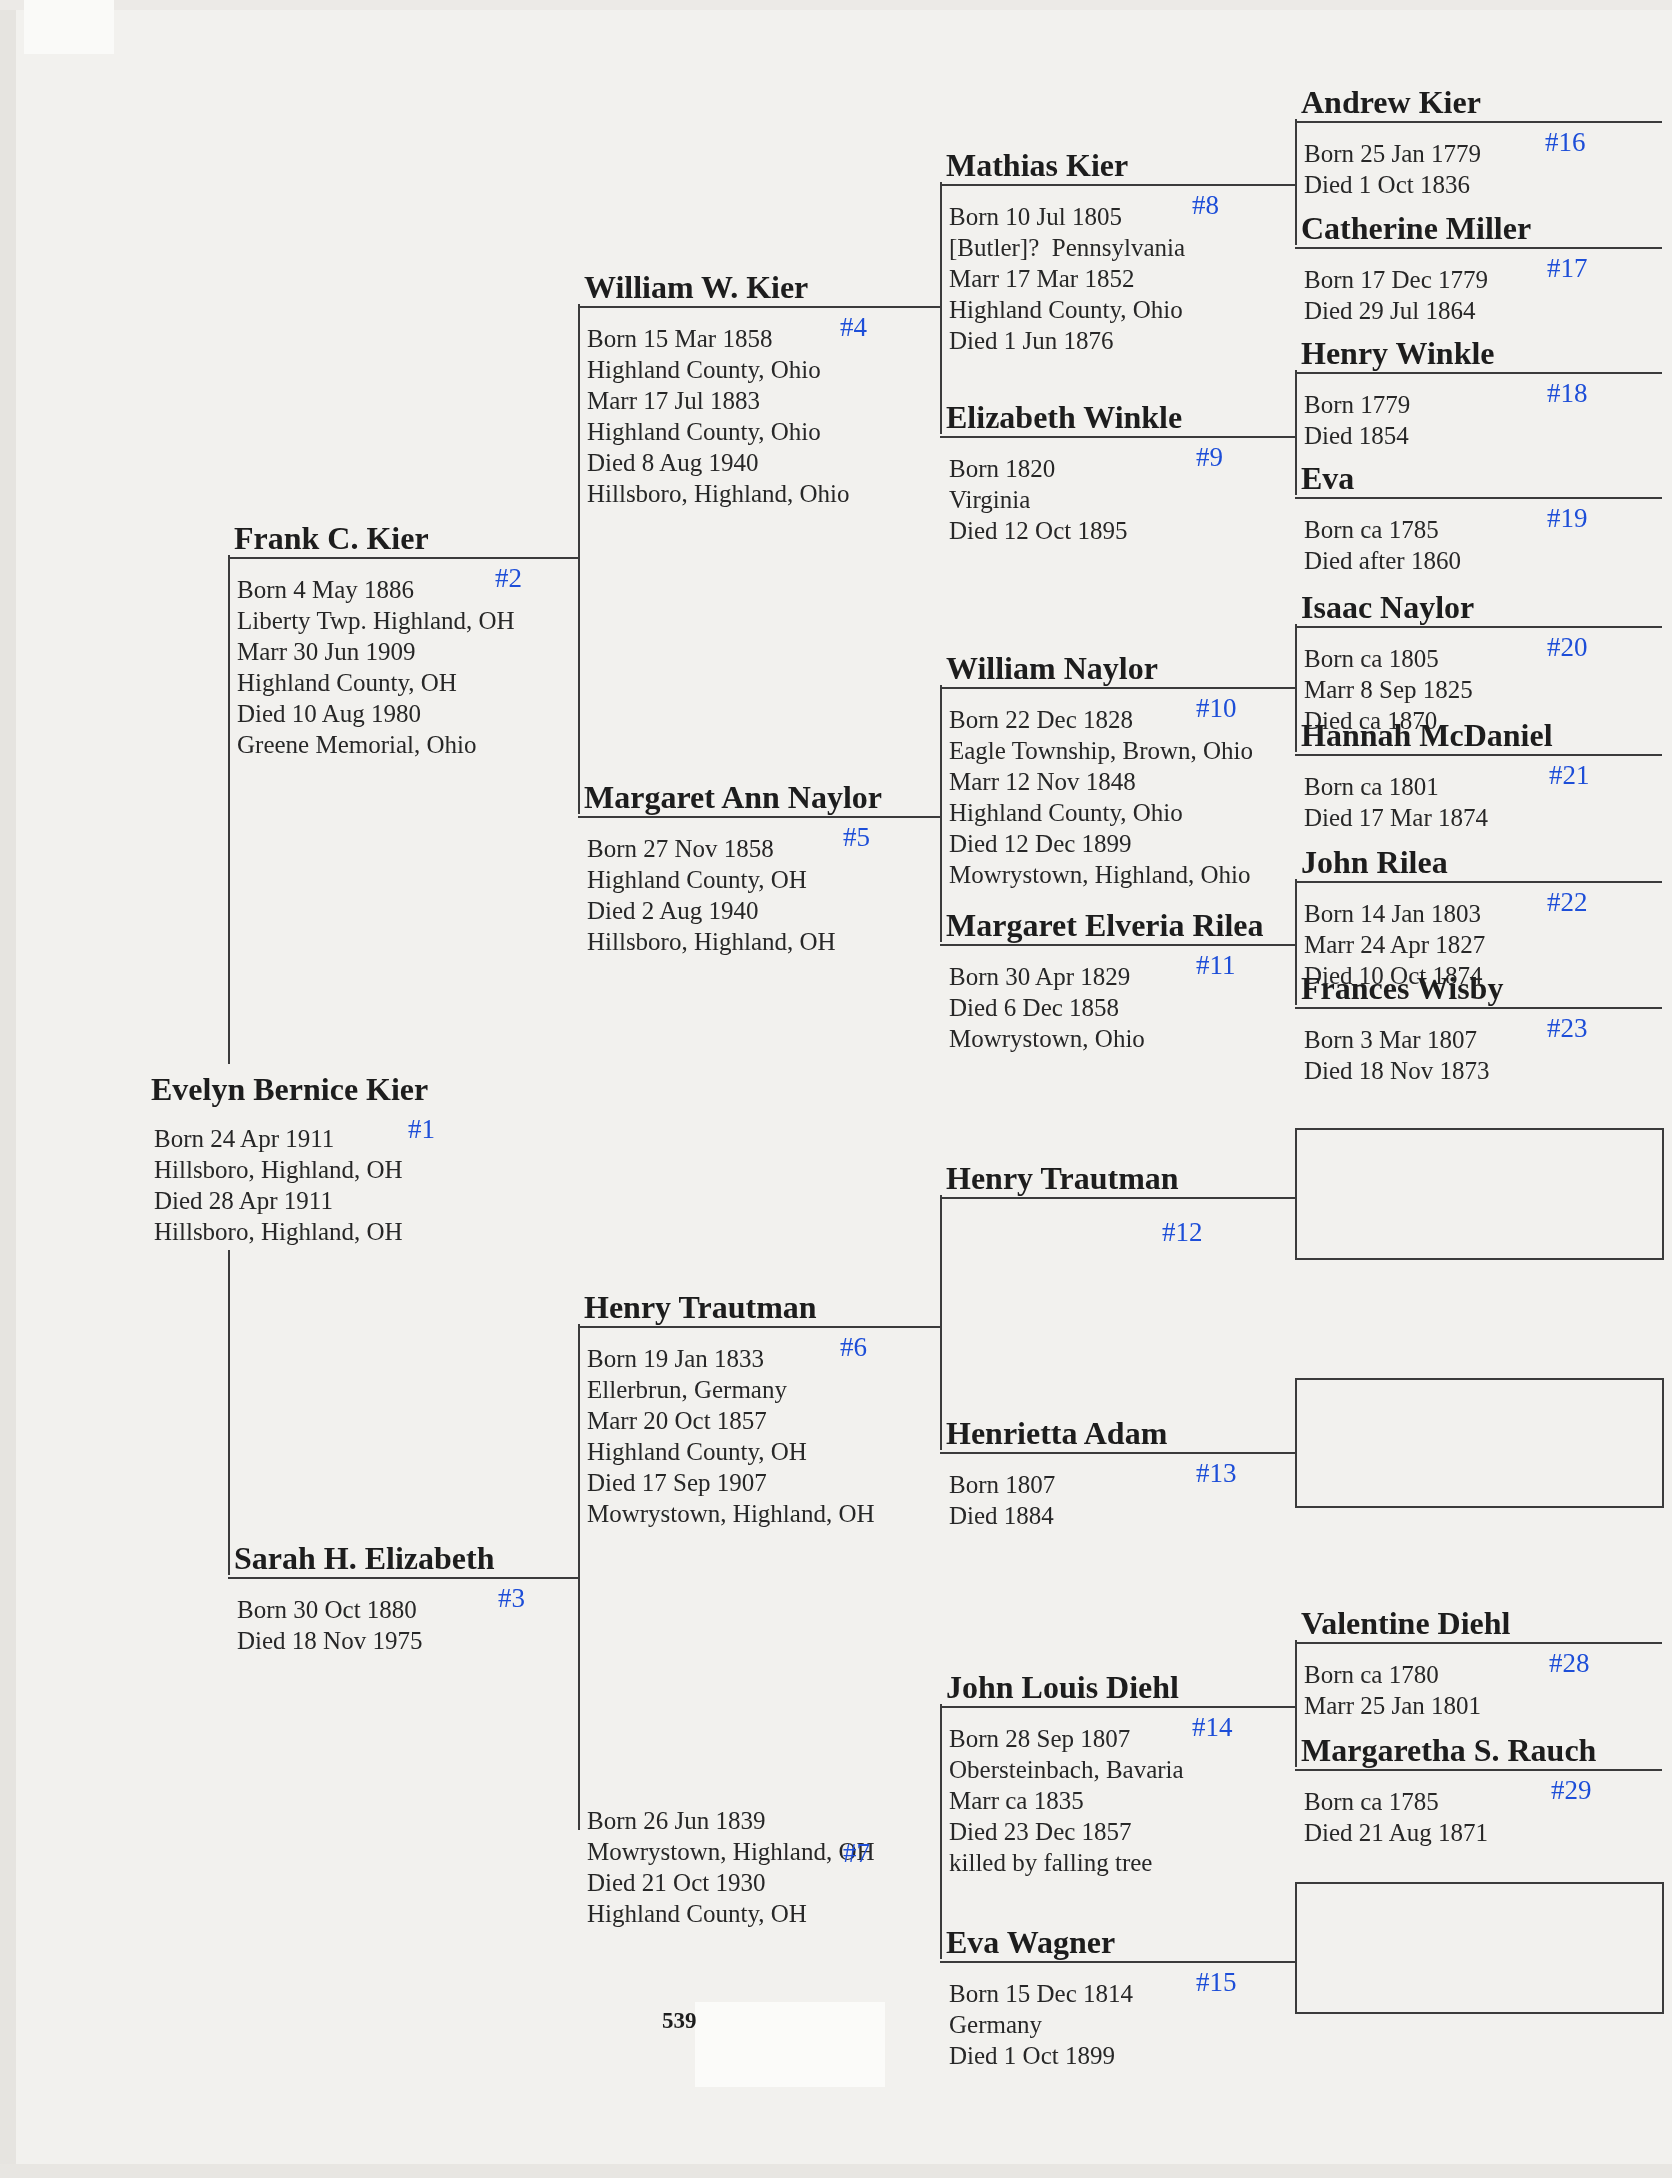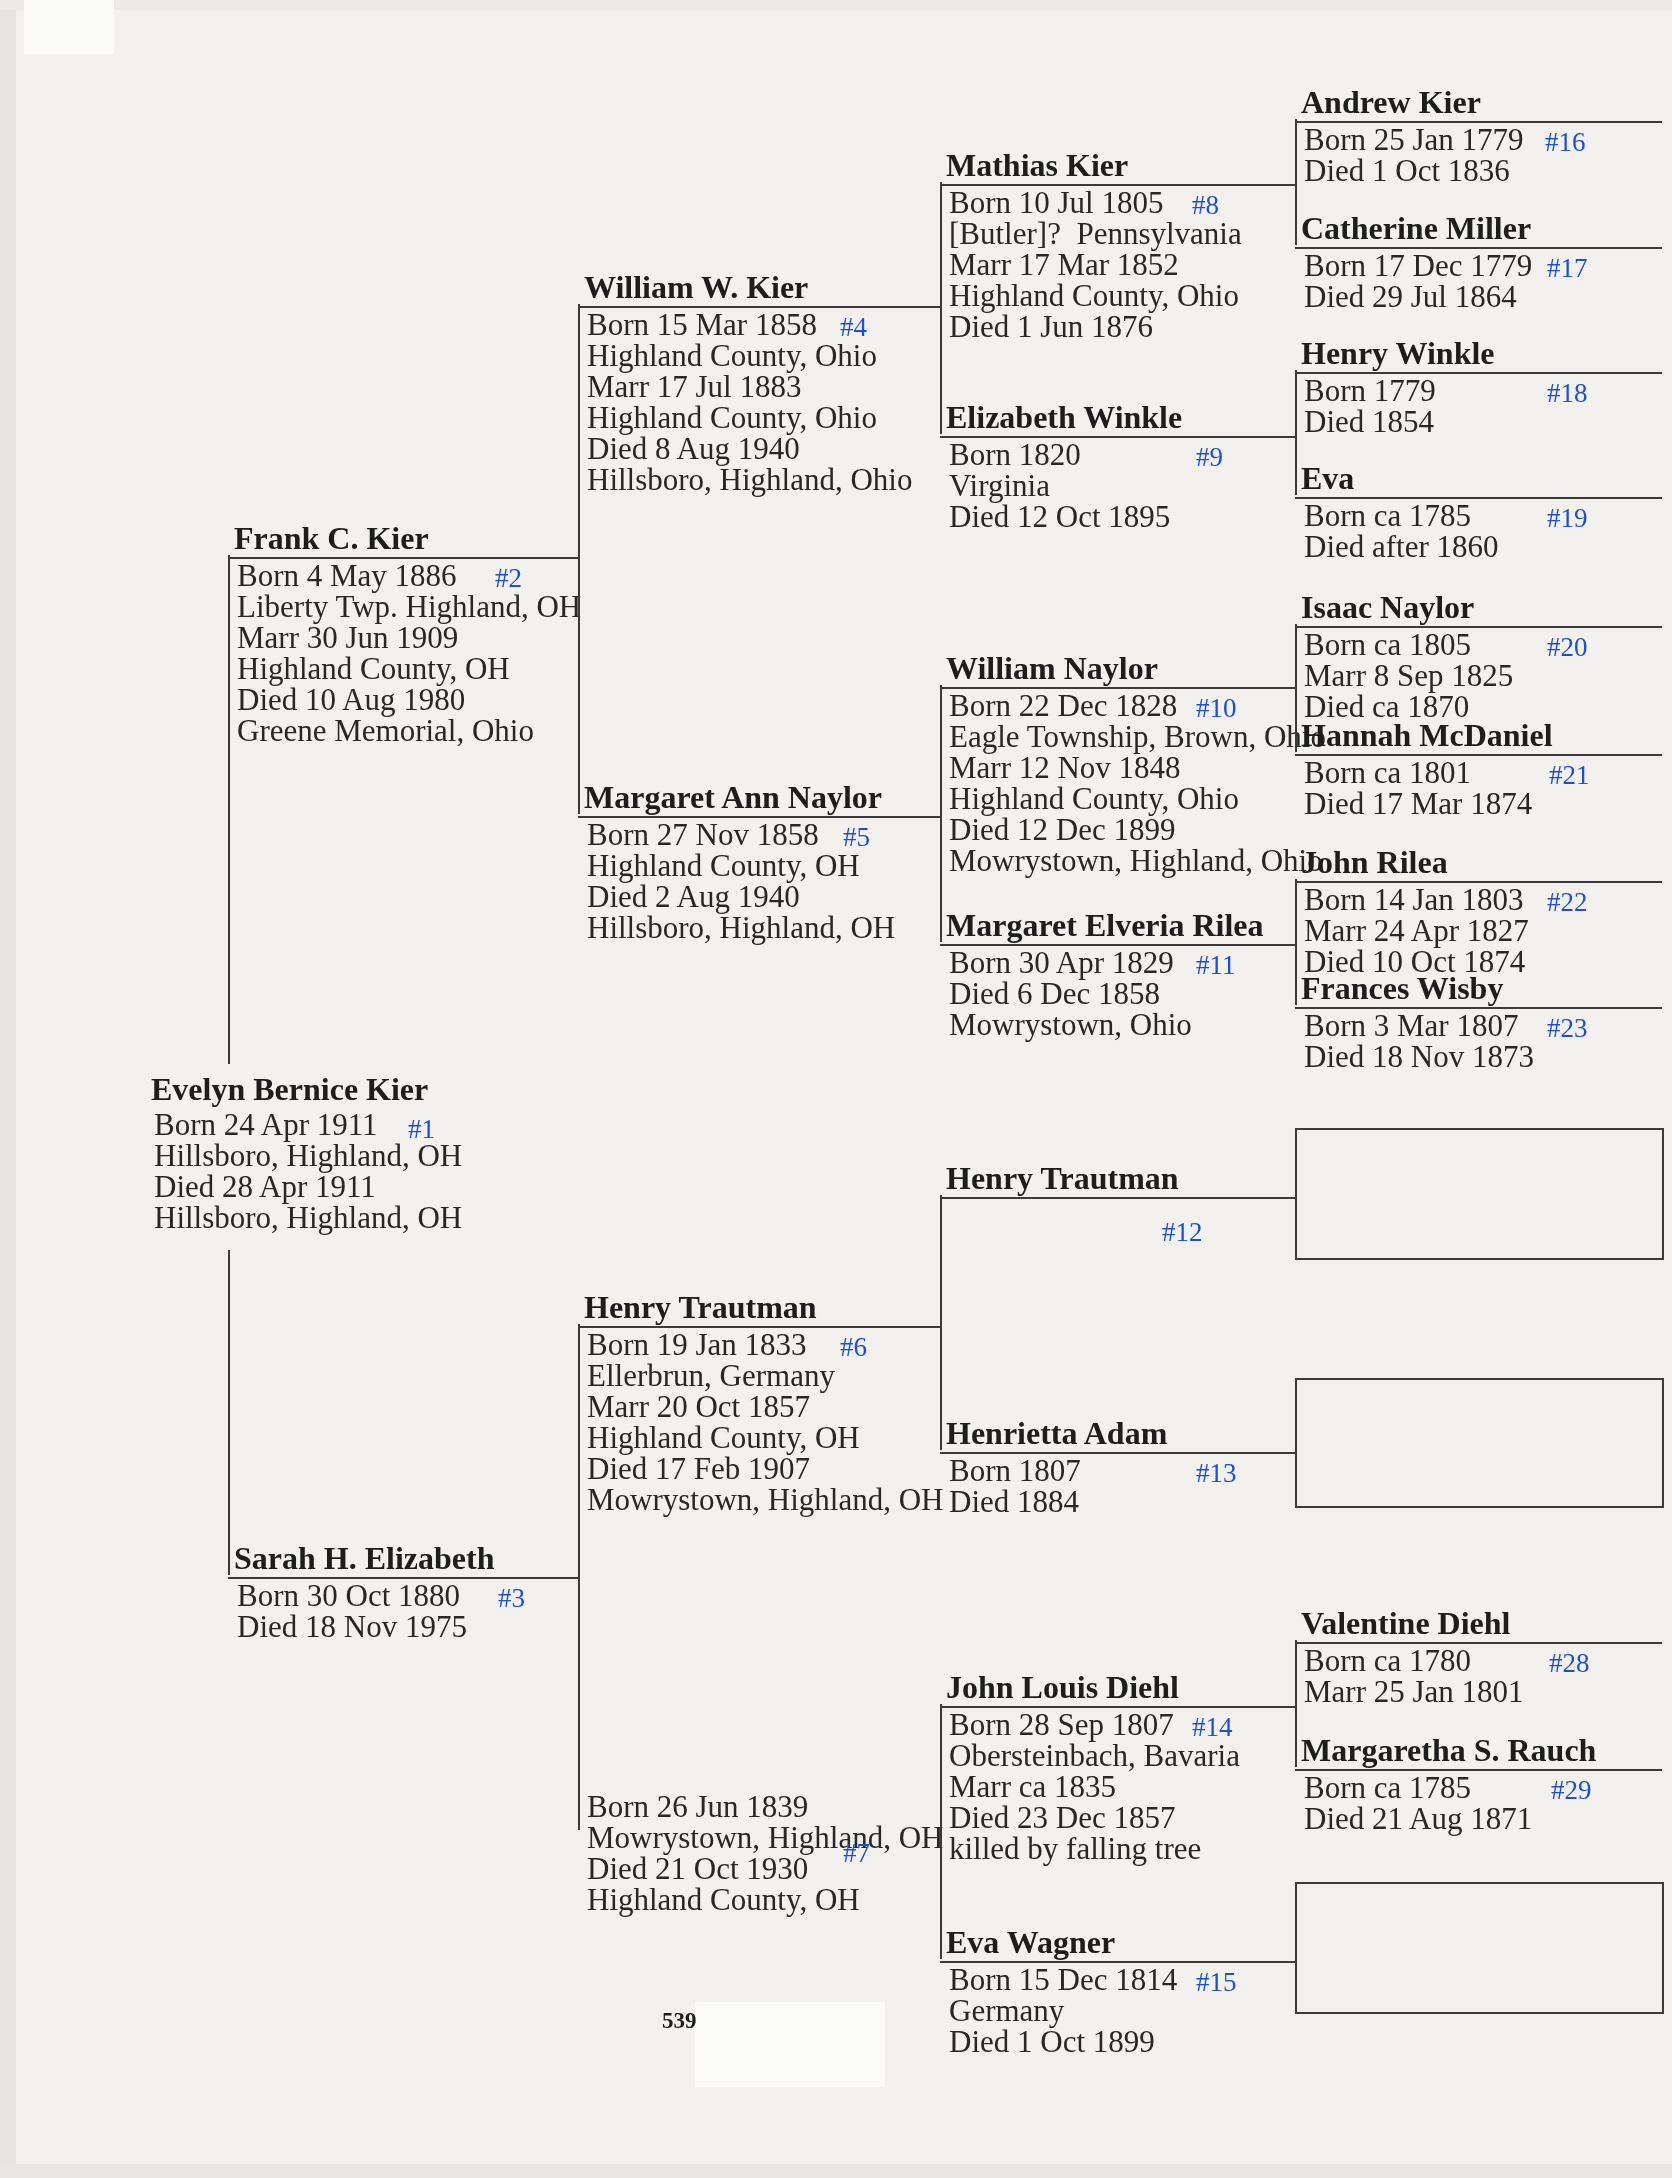--- a/index.html
+++ b/index.html
@@ -16,22 +16,22 @@
 
   .person{position:absolute;}
   .pname{
     font-weight:bold; font-size:32px; line-height:38px; height:42px;
     display:flex; align-items:flex-end; white-space:nowrap;
     padding-left:6px; color:#1d1d1d;
     border-bottom:2px solid #3b3b3b;
   }
   .person.noline .pname{border-bottom:none;}
   .pdetails{
-    white-space:pre; font-size:31px; line-height:31px;
-    padding:1px 0 0 9px; color:#272727;
+    white-space:pre; font-size:25px; line-height:31px;
+    padding:15px 0 0 9px; color:#272727;
   }
   .pnum{position:absolute; top:48px; font-size:27px; color:#1d4ed8;}
 
   .vline{position:absolute; width:2px; background:#3b3b3b;}
   .emptybox{position:absolute; border:2px solid #3b3b3b; background:transparent;}
   .pageno{position:absolute; font-weight:bold; font-size:23px; color:#1d1d1d;}
   .white-patch{position:absolute; background:#fbfbf9;}
 </style>
 </head>
 <body>
@@ -86,21 +86,21 @@
 Died 2 Aug 1940
 Hillsboro, Highland, OH</div>
   </div>
   <div class="person" style="left:578px;top:1284px;width:362px">
     <div class="pname">Henry Trautman</div>
     <span class="pnum" style="left:262px">#6</span>
     <div class="pdetails">Born 19 Jan 1833
 Ellerbrun, Germany
 Marr 20 Oct 1857
 Highland County, OH
-Died 17 Feb 1907
+Died 17 Sep 1907
 Mowrystown, Highland, OH</div>
   </div>
   <div class="person" style="left:578px;top:1790px;width:362px">
     <span class="pnum" style="left:265px">#7</span>
     <div class="pdetails">Born 26 Jun 1839
 Mowrystown, Highland, OH
 Died 21 Oct 1930
 Highland County, OH</div>
   </div>
 

